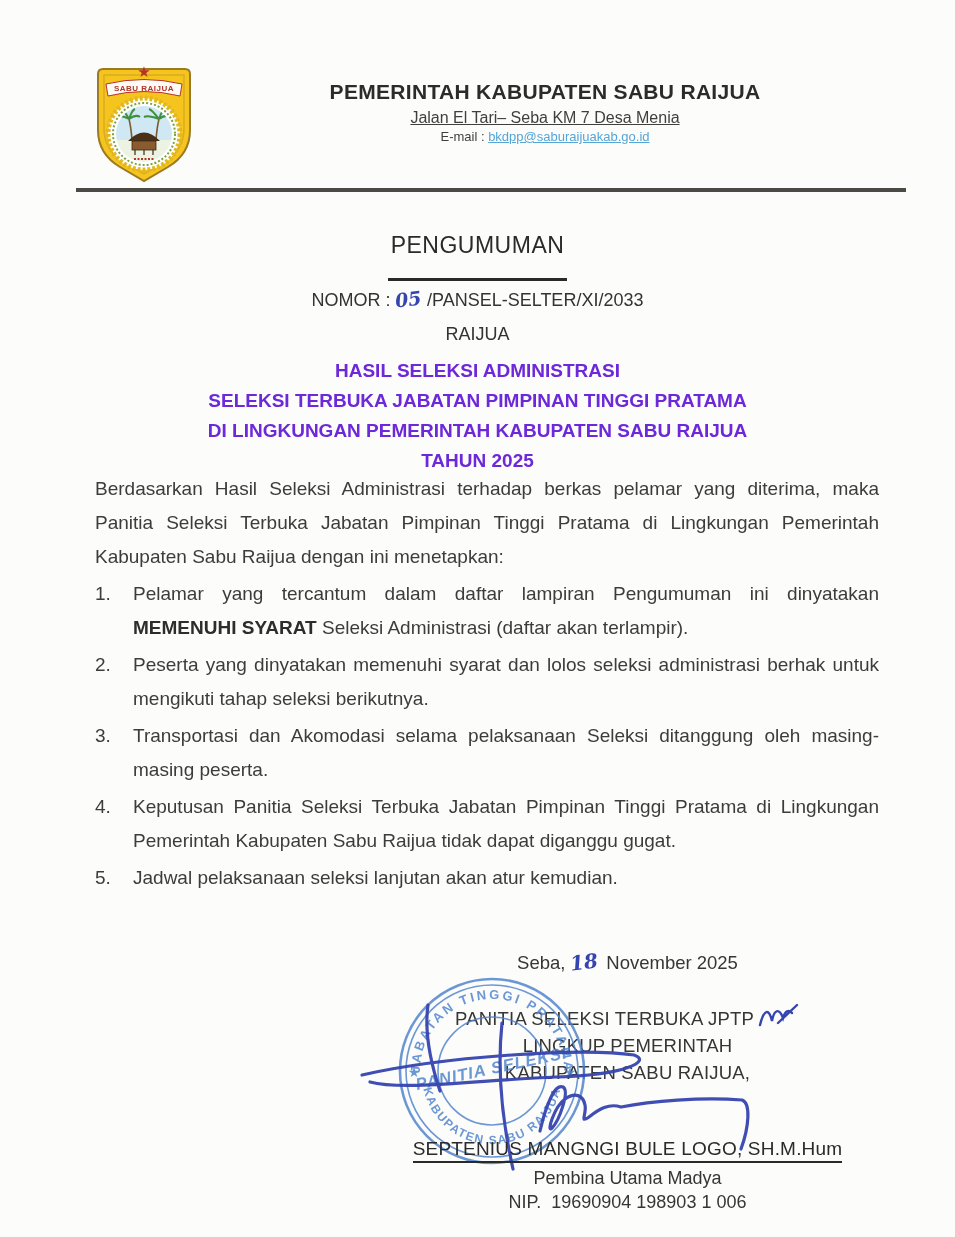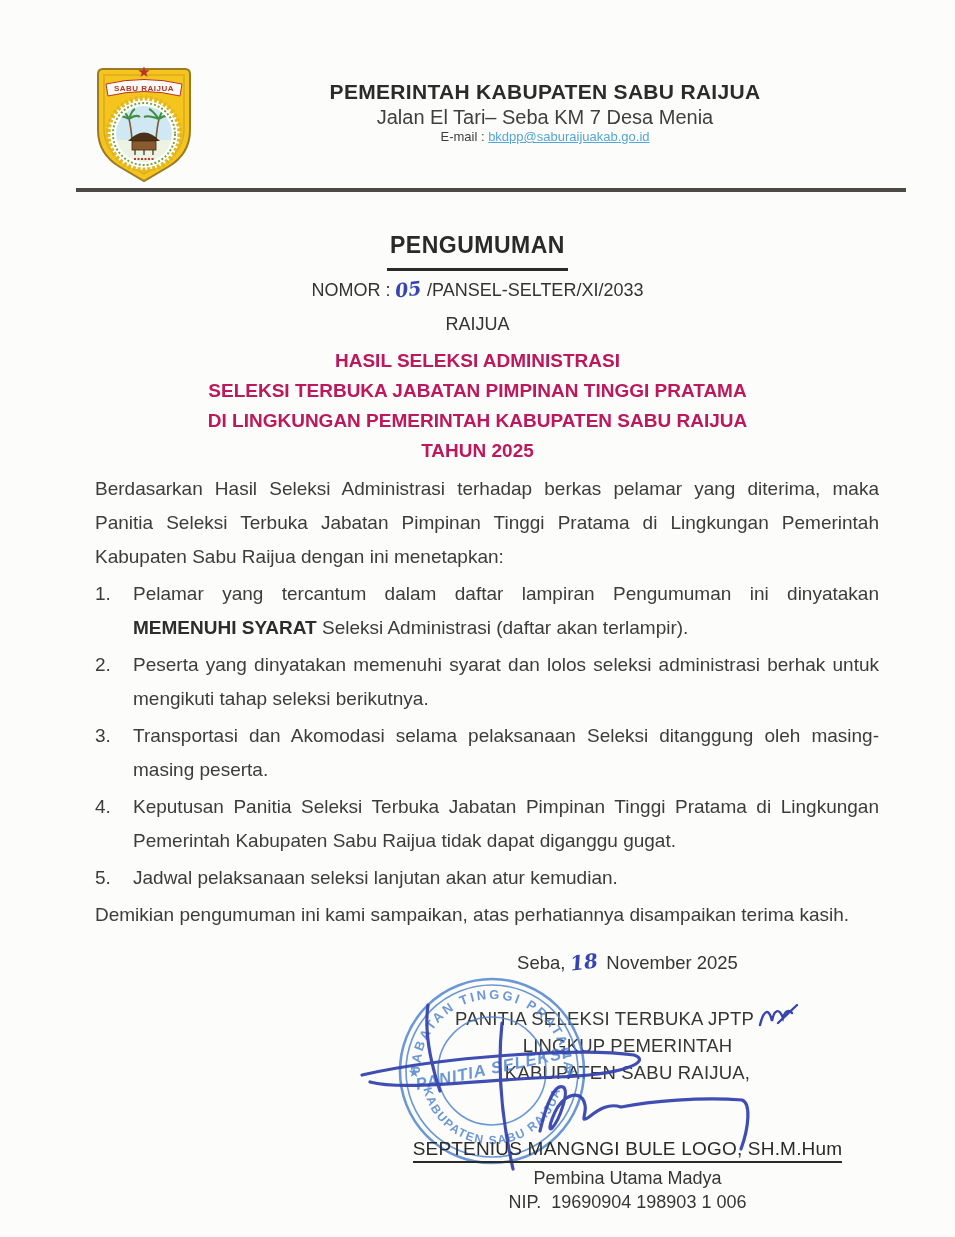--- a/index.html
+++ b/index.html
@@ -6,34 +6,34 @@
   .page{
     position:relative;width:955px;height:1237px;margin:0 auto;
     background:#fcfcfa;overflow:hidden;
     font-family:"Liberation Sans",sans-serif;color:#3c3c3c;
   }
   
   .logo{position:absolute;left:88px;top:60px;width:112px;height:126px;}
   .lh-text{position:absolute;left:225px;top:78px;width:640px;text-align:center;}
   .lh1{font-size:21px;font-weight:bold;color:#2b2b2b;letter-spacing:.3px;line-height:27px;}
   .lh2{font-size:20.5px;font-weight:bold;color:#2b2b2b;letter-spacing:.2px;line-height:27px;}
-  .lh3{font-size:20px;color:#3f3f3f;margin-top:3px;line-height:19px;}
+  .lh3{font-size:16px;color:#3f3f3f;margin-top:3px;line-height:19px;text-decoration:underline;}
   .lh4{font-size:13px;color:#3f3f3f;line-height:19px;}
   .email{color:#55a6d6;text-decoration:underline;cursor:pointer;}
   .rule{position:absolute;left:76px;top:188px;width:830px;height:4px;background:#4c4a45;}
   
   .title-block{position:absolute;left:0;top:232px;width:955px;text-align:center;}
-  .doc-title{display:inline-block;font-size:23px;font-weight:bold;color:#2a2a2a;
-    letter-spacing:.5px;border-bottom:3px solid #2a2a2a;padding:0 3px 9px;}
+  .doc-title{display:inline-block;font-size:23px;font-weight:normal;color:#2a2a2a;
+    letter-spacing:.5px;border-bottom:3px solid #2a2a2a;padding:0 3px 19px;}
   .nomor{font-size:18px;color:#333;margin-top:7px;}
   .hand{display:inline-block;font-family:"DejaVu Serif",serif;font-style:italic;
     color:#3644b0;transform:rotate(-7deg);font-weight:bold;}
   .nomor .hand{margin:0 6px 0 4px;font-size:19px;}
   .tentang{font-size:18px;color:#333;margin-top:13px;}
-  .subject{margin-top:11px;font-size:19px;font-weight:bold;color:#be185d;line-height:30px;}
+  .subject{margin-top:11px;font-size:19px;font-weight:bold;color:#6d28d9;line-height:30px;}
   
   .body-block{position:absolute;left:95px;top:472px;width:784px;font-size:19px;line-height:34px;}
   .para{margin:0;text-align:justify;}
   .items{margin:0;padding:0;list-style:none;}
   .item{position:relative;padding-left:38px;text-align:justify;margin-top:3px;}
   .item .num{position:absolute;left:0;top:0;}
   .b{font-weight:bold;color:#2d2d2d;margin-top:24px;}
   .closing{margin-top:3px;}
   
   .date-line{position:absolute;left:375px;top:950px;width:505px;text-align:center;font-size:18.5px;color:#363636;}
@@ -113,21 +113,20 @@
       <div class="item">
         <span class="num">3.</span><span>Transportasi dan Akomodasi selama pelaksanaan Seleksi ditanggung oleh masing-masing peserta.</span>
       </div>
       <div class="item">
         <span class="num">4.</span><span>Keputusan Panitia Seleksi Terbuka Jabatan Pimpinan Tinggi Pratama di Lingkungan Pemerintah Kabupaten Sabu Raijua tidak dapat diganggu gugat.</span>
       </div>
       <div class="item">
         <span class="num">5.</span><span>Jadwal pelaksanaan seleksi lanjutan akan atur kemudian.</span>
       </div>
     </div>
-    <p class="para closing">Demikian pengumuman ini kami sampaikan, atas perhatiannya disampaikan terima kasih.</p>
   </div>
 
   <div class="date-line"><span>Seba,</span><span class="hand">18</span><span>November 2025</span></div>
 
   <div class="org-block">
     <div><span>PANITIA SELEKSI TERBUKA JPTP</span><svg class="paraph-svg" width="44" height="28" viewBox="0 0 44 28">
           <path d="M 4,24 C 8,8 13,7 16,20 C 18,9 23,6 27,17 C 29,10 33,8 36,12" fill="none" stroke="#3644b0" stroke-width="2.4" stroke-linecap="round"></path>
           <path d="M 22,22 L 41,4" fill="none" stroke="#3644b0" stroke-width="2.4" stroke-linecap="round"></path>
         </svg></div>
     <div>LINGKUP PEMERINTAH</div>

